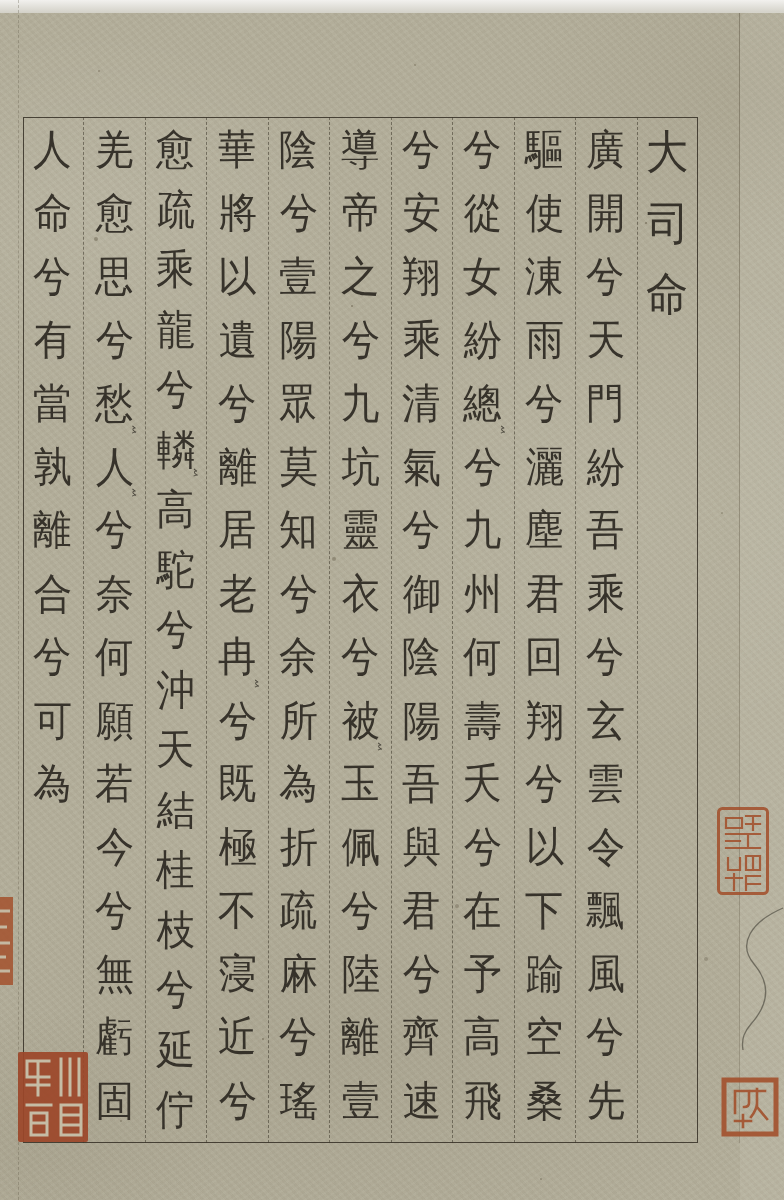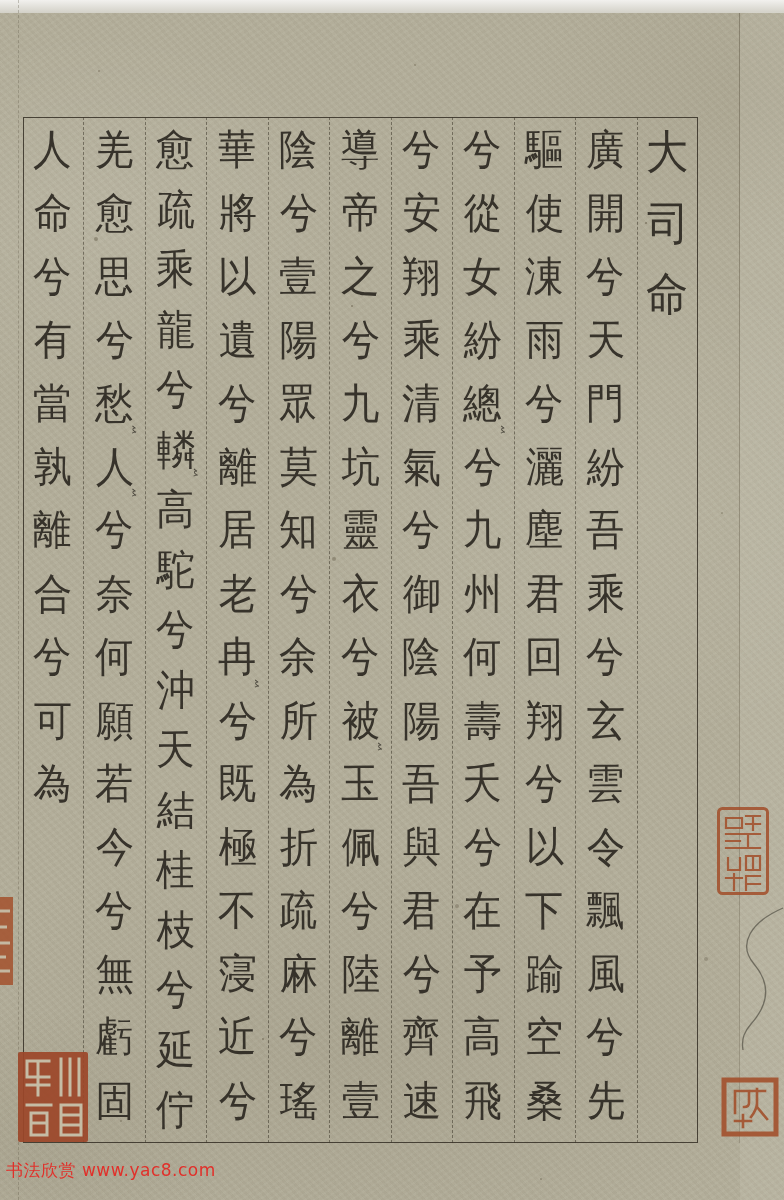--- a/index.html
+++ b/index.html
@@ -300,15 +300,14 @@
     <rect x="0" y="0" width="13" height="88" fill="#a3512d" opacity=".85"></rect>
     <g stroke="#c8c2ac" stroke-width="3" opacity=".9">
       <path d="M0 14 h10 M0 30 h7 M0 46 h10 M0 60 h6 M0 74 h10" fill="none"></path>
     </g>
   </svg>
 
   <svg id="crease" width="53" height="175" viewBox="0 0 53 175">
     <path d="M52 30 C20 44 6 66 23 86 C40 106 38 126 20 146 C14 153 10 160 12 172" fill="none" stroke="rgba(42,40,32,.5)" stroke-width="1.3"></path>
   </svg>
 
-  <div id="watermark">书法欣赏 www.yac8.com</div>
 
 </div>
 
 </body></html>

